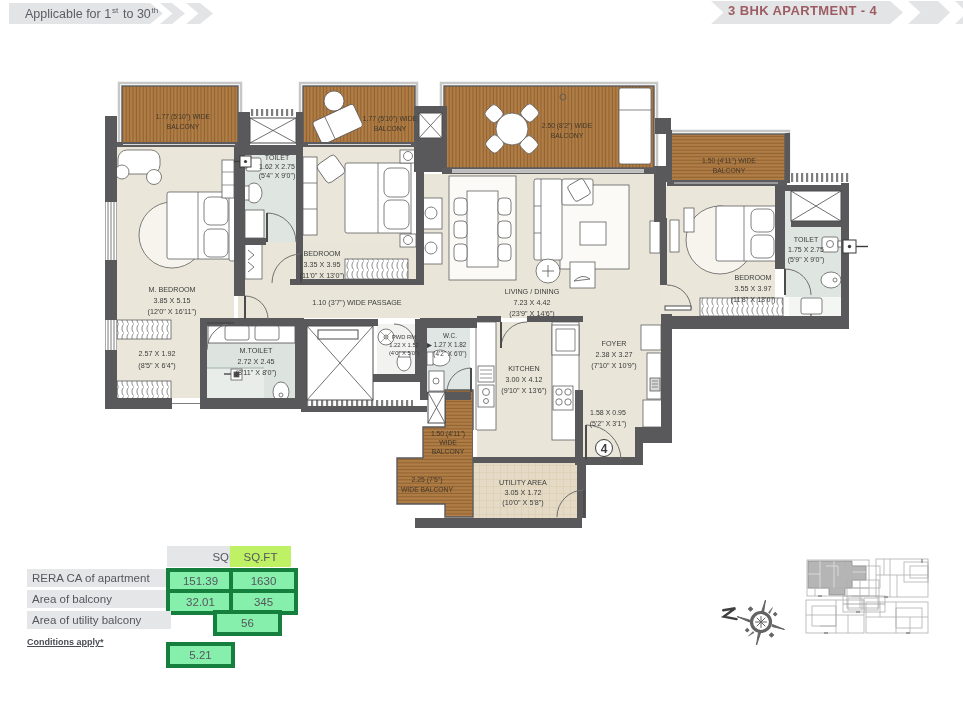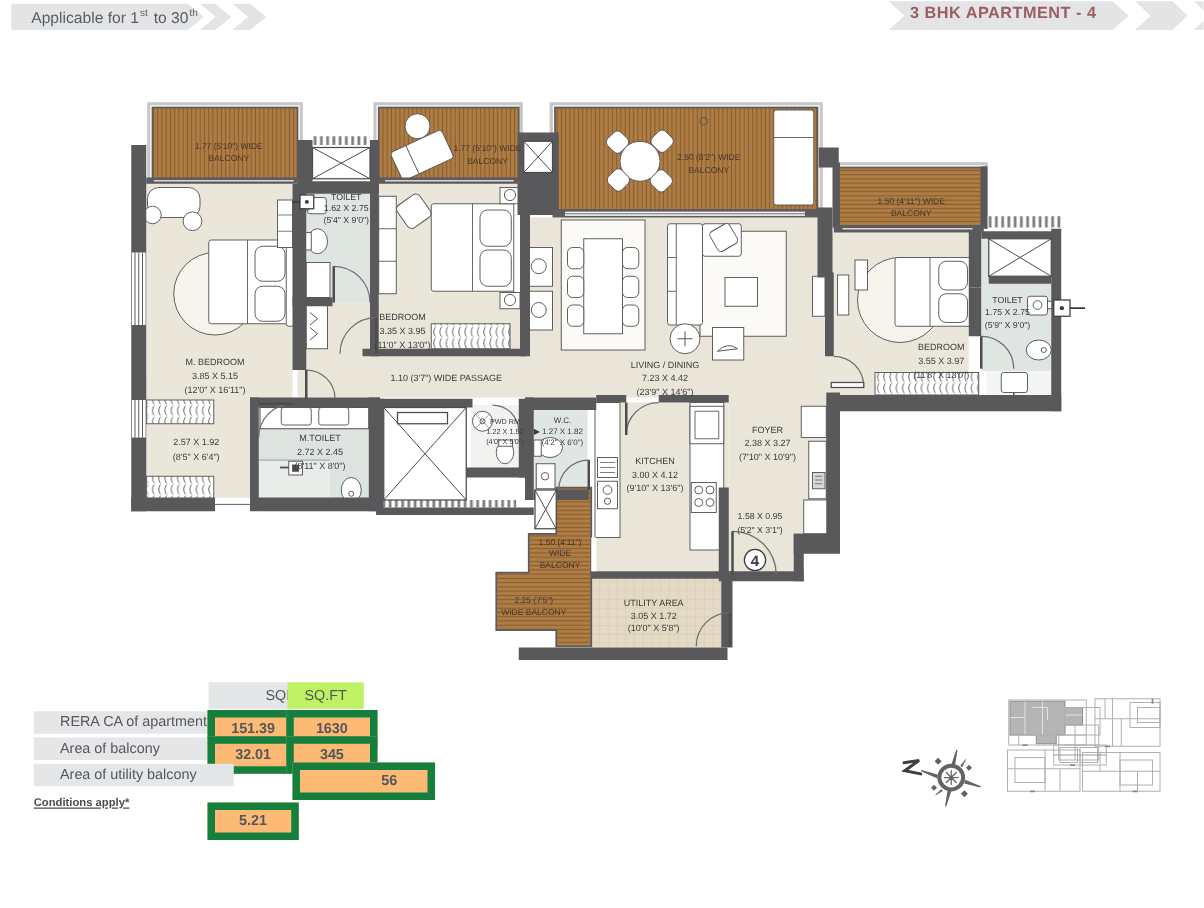--- a/index.html
+++ b/index.html
@@ -1,20 +1,20 @@
 <!DOCTYPE html>
 <html><head>
 <meta charset="utf-8">
 <style>
 html,body{margin:0;padding:0;background:#ffffff;}
 body{width:963px;height:726px;position:relative;font-family:"Liberation Sans",sans-serif;overflow:hidden;}
 #plan{position:absolute;left:0;top:0;}
 .tcell{position:absolute;background:#e5e6e8;color:#54575c;font-size:11.5px;display:flex;align-items:center;}
-.tlab{padding-left:21px;}
-.tval{position:absolute;background:#fdba74;border:6px solid #15803d;color:#54575c;font-size:11.5px;display:flex;align-items:center;justify-content:center;font-weight:bold;}
+.tlab{padding-left:5px;}
+.tval{position:absolute;background:#86efac;border:4px solid #15803d;color:#54575c;font-size:11.5px;display:flex;align-items:center;justify-content:center;}
 </style>
 </head>
 <body>
 <svg id="plan" width="963" height="726" viewBox="0 0 963 726" xmlns="http://www.w3.org/2000/svg">
 <defs>
 <pattern id="woodV" width="3.4" height="10" patternUnits="userSpaceOnUse">
 <rect width="3.4" height="10" fill="#a97741"></rect>
 <path d="M0,0 V10" stroke="#7b5120" stroke-width="0.9"></path>
 <path d="M2,0 V10" stroke="#b8854d" stroke-width="0.6"></path>
 </pattern>
@@ -769,15 +769,15 @@
 <div class="tcell tlab" style="left:27px;top:569px;width:139px;height:18px;">RERA CA of apartment</div>
 <div class="tval" style="left:166px;top:568px;width:61px;height:18px;">151.39</div>
 <div class="tval" style="left:229px;top:568px;width:61px;height:18px;">1630</div>
 
 <div class="tcell tlab" style="left:27px;top:590px;width:139px;height:18px;">Area of balcony</div>
 <div class="tval" style="left:166px;top:589px;width:61px;height:18px;">32.01</div>
 <div class="tval" style="left:229px;top:589px;width:61px;height:18px;text-align:center;">345</div>
 
 <div class="tcell tlab" style="left:27px;top:611px;width:139px;height:18px;">Area of utility balcony</div>
 <div class="tval" style="left:166px;top:642px;width:61px;height:18px;">5.21</div>
-<div class="tval" style="left:234px;top:610px;width:61px;height:18px;padding-left:41px;">56</div>
+<div class="tval" style="left:213px;top:610px;width:61px;height:18px;">56</div>
 
 <div style="position:absolute;left:27px;top:637px;font-size:9px;font-weight:bold;color:#4a4d52;text-decoration:underline;">Conditions apply*</div>
 
 </body></html>

